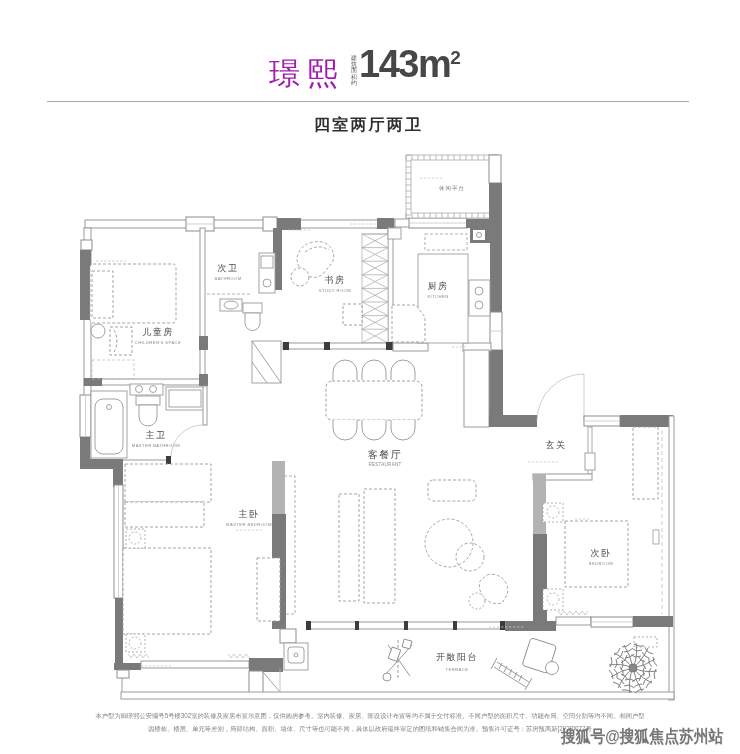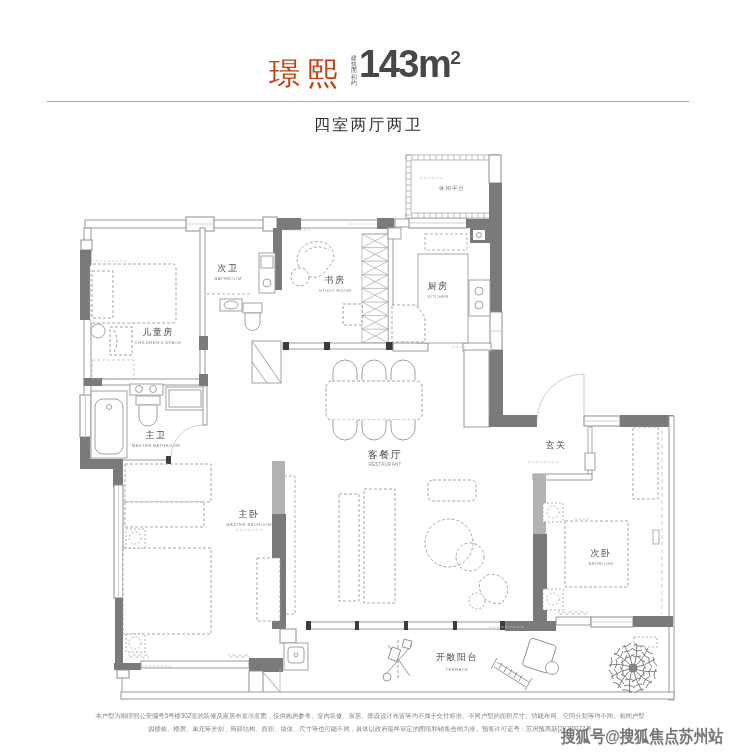--- a/index.html
+++ b/index.html
@@ -2,29 +2,29 @@
 <html><head>
 <meta charset="utf-8">
 <style>
 html,body{margin:0;padding:0;background:#fff;}
 body{width:740px;height:754px;position:relative;overflow:hidden;font-family:"Liberation Sans",sans-serif;}
 .abs{position:absolute;}
 </style>
 </head>
 <body>
 
-<div class="abs" style="left:269px;top:53px;font-size:31px;color:#c2410c;letter-spacing:7px;font-weight:400;">璟熙</div>
+<div class="abs" style="left:269px;top:53px;font-size:31px;color:#a21caf;letter-spacing:7px;font-weight:400;">璟熙</div>
 
 <div class="abs" style="left:351px;top:55px;font-size:6px;line-height:6.2px;color:#555;">建<br>筑<br>面<br>积<br>约</div>
 
 <div class="abs" style="left:359px;top:43px;font-size:38px;letter-spacing:-1.5px;color:#474747;font-weight:700;">143m<span style="font-size:19px;vertical-align:13px;letter-spacing:0;">2</span></div>
 
 <div class="abs" style="left:47px;top:101px;width:642px;height:1px;background:#a9a9a9;"></div>
 
-<div class="abs" style="left:314px;top:115px;font-size:16px;color:#2f2f2f;letter-spacing:2.2px;font-weight:400;">四室两厅两卫</div>
+<div class="abs" style="left:314px;top:115px;font-size:16px;color:#2f2f2f;letter-spacing:2.2px;font-weight:700;">四室两厅两卫</div>
 
 <svg class="abs" style="left:0;top:0;" width="740" height="754" viewBox="0 0 740 754">
 
 <rect x="85" y="220" width="310" height="8" fill="#fff" stroke="#9a9a9a" stroke-width="1"></rect>
 
 <g>
       <rect x="186" y="217" width="28" height="14" fill="#fff" stroke="#8d8d8d" stroke-width="1"></rect>
       <line x1="186" y1="224.0" x2="214" y2="224.0" stroke="#bdbdbd" stroke-width="0.7"></line>
     </g>
 

